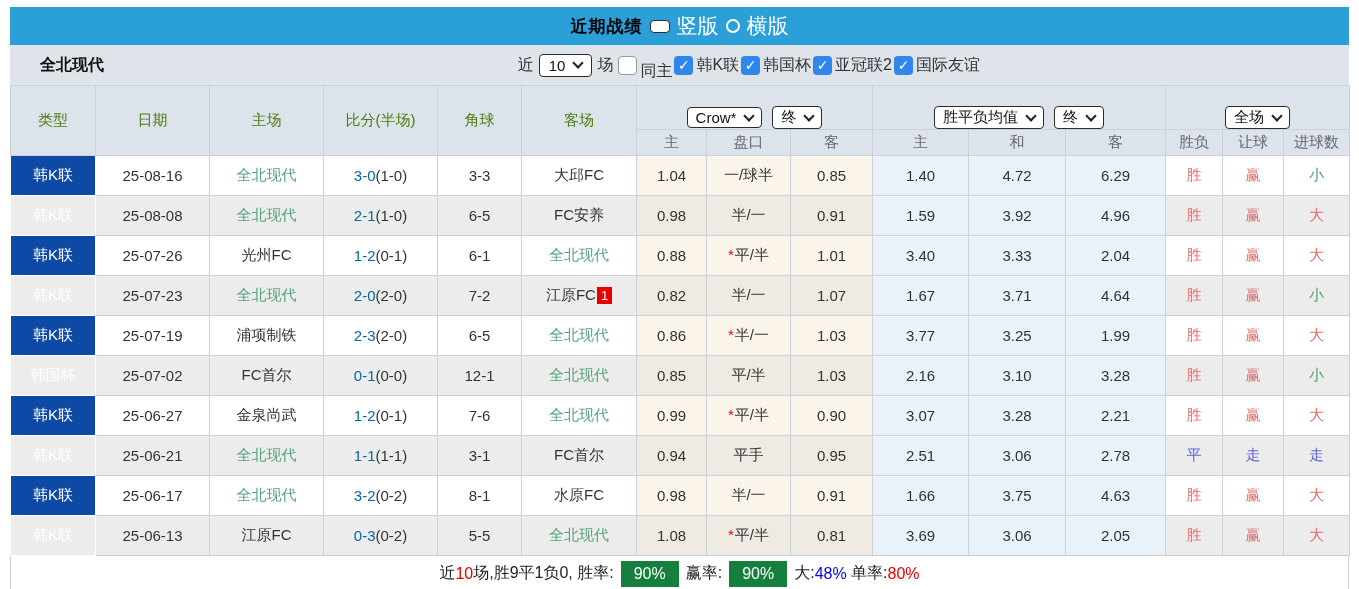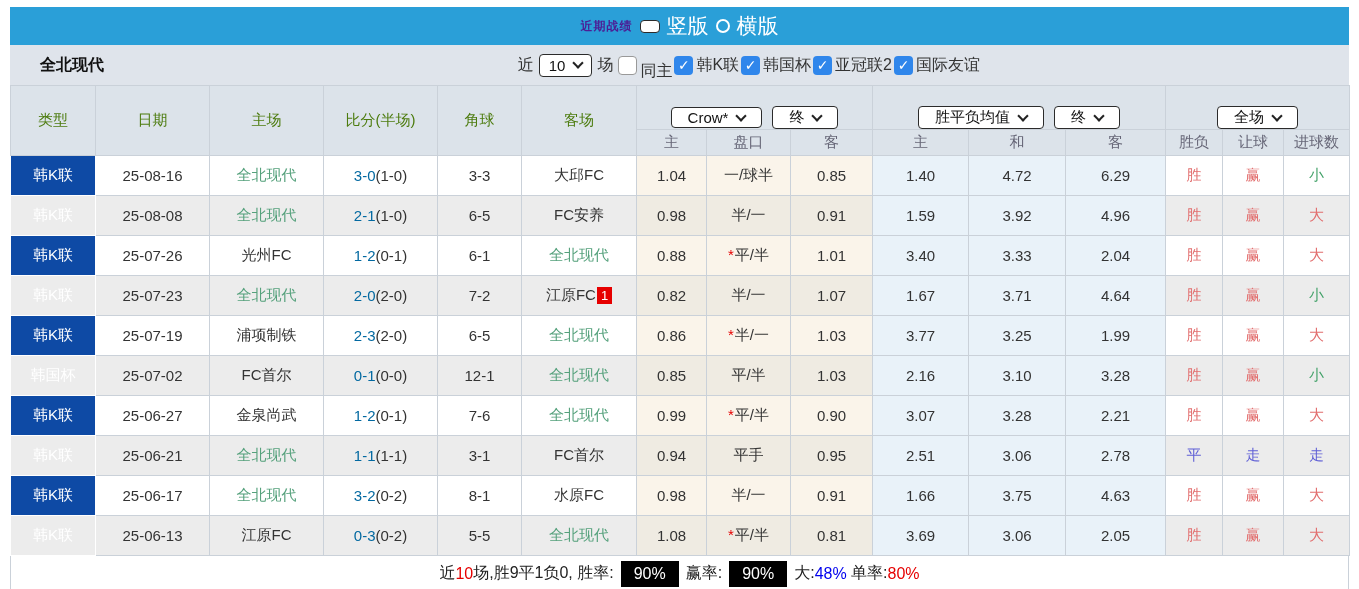--- a/index.html
+++ b/index.html
@@ -9,21 +9,21 @@
     font-family:"Liberation Sans","DejaVu Sans",sans-serif;
     -webkit-font-smoothing:antialiased;
   }
   .wrap { margin:7px 10px 0 10px; width:1339px; }
 
   
   .titlebar {
     height:38px; background:#2A9FD8;
     display:flex; align-items:center; justify-content:center; gap:7px;
   }
-  .title { color:#4c1d95; font-weight:bold; font-size:12px; letter-spacing:1px; }
+  .title { color:#000000; font-weight:bold; font-size:17px; letter-spacing:1px; }
   .radio { width:13px; height:13px; border-radius:50%; flex:0 0 auto; cursor:pointer; }
   .radio.sel { background:#fff; }
   .radio.unsel { background:transparent; border:2.5px solid #fff; width:14px; height:14px; }
   .radio-label { color:#fff; font-size:21px; }
 
   
   .filterbar {
     height:40px; background:#DFE4EB; display:flex; align-items:center;
   }
   .team { font-weight:bold; font-size:16px; color:#111; margin-left:30px; }
@@ -41,21 +41,21 @@
   .cb.off { background:#fff; border:1.5px solid #999; }
 
   
   table { border-collapse:collapse; table-layout:fixed; width:1339px; font-size:15px; }
   th,td { border:1px solid #CAD1D9; text-align:center; padding:0; overflow:hidden; white-space:nowrap; }
   thead th { background:#DCE3EA; font-weight:normal; color:#444; }
   thead tr.grp th { height:31px; }
   thead tr.sub th { height:26px; color:#667; }
   thead th.main { font-size:15px; color:#4d7c0f; }
   thead .selwrap { display:flex; align-items:center; justify-content:center; gap:10px; }
-  thead .sel { padding:1px 16px;margin-top:20px; }
+  thead .sel { padding:1px 8px;margin-top:20px; }
 
   tbody td { height:40px; color:#333; background:#fff; }
   tbody tr:nth-child(even) td { background:#ECECEC; }
   td.lg { color:#fff; border-color:#fff; }
   td.lg-league { background:#0E4AA5; }
   td.lg-cup { background:#3A10C9; }
   td.c-odds { background:#FAF4EA; }
   tbody tr:nth-child(even) td.c-odds { background:#EFEBE2; }
   td.c-mean { background:#E9F2F9; }
   tbody tr:nth-child(even) td.c-mean { background:#E9F2F9; }
@@ -67,21 +67,21 @@
   .t-red { color:#E26E6E; }
   .t-green { color:#3FA066; }
   .t-blue { color:#6161D6; }
 
   
   .summary {
     width:1339px; height:36px; border:1px solid #CAD1D9; border-top:none;
     display:flex; align-items:center; justify-content:center;
     font-size:16px; color:#222; white-space:pre;
   }
-  .pctbox { background:#000000; color:#fff; padding:4px 13px; margin:0 7px; }
+  .pctbox { background:#15803d; color:#fff; padding:4px 13px; margin:0 7px; }
   .blue-val { color:#0000EE; }
   .red-val { color:#E60000; }
   .red-num { color:#E60000; }
 </style>
 </head>
 <body>
 
 <div class="wrap">
 
   <div class="titlebar">

